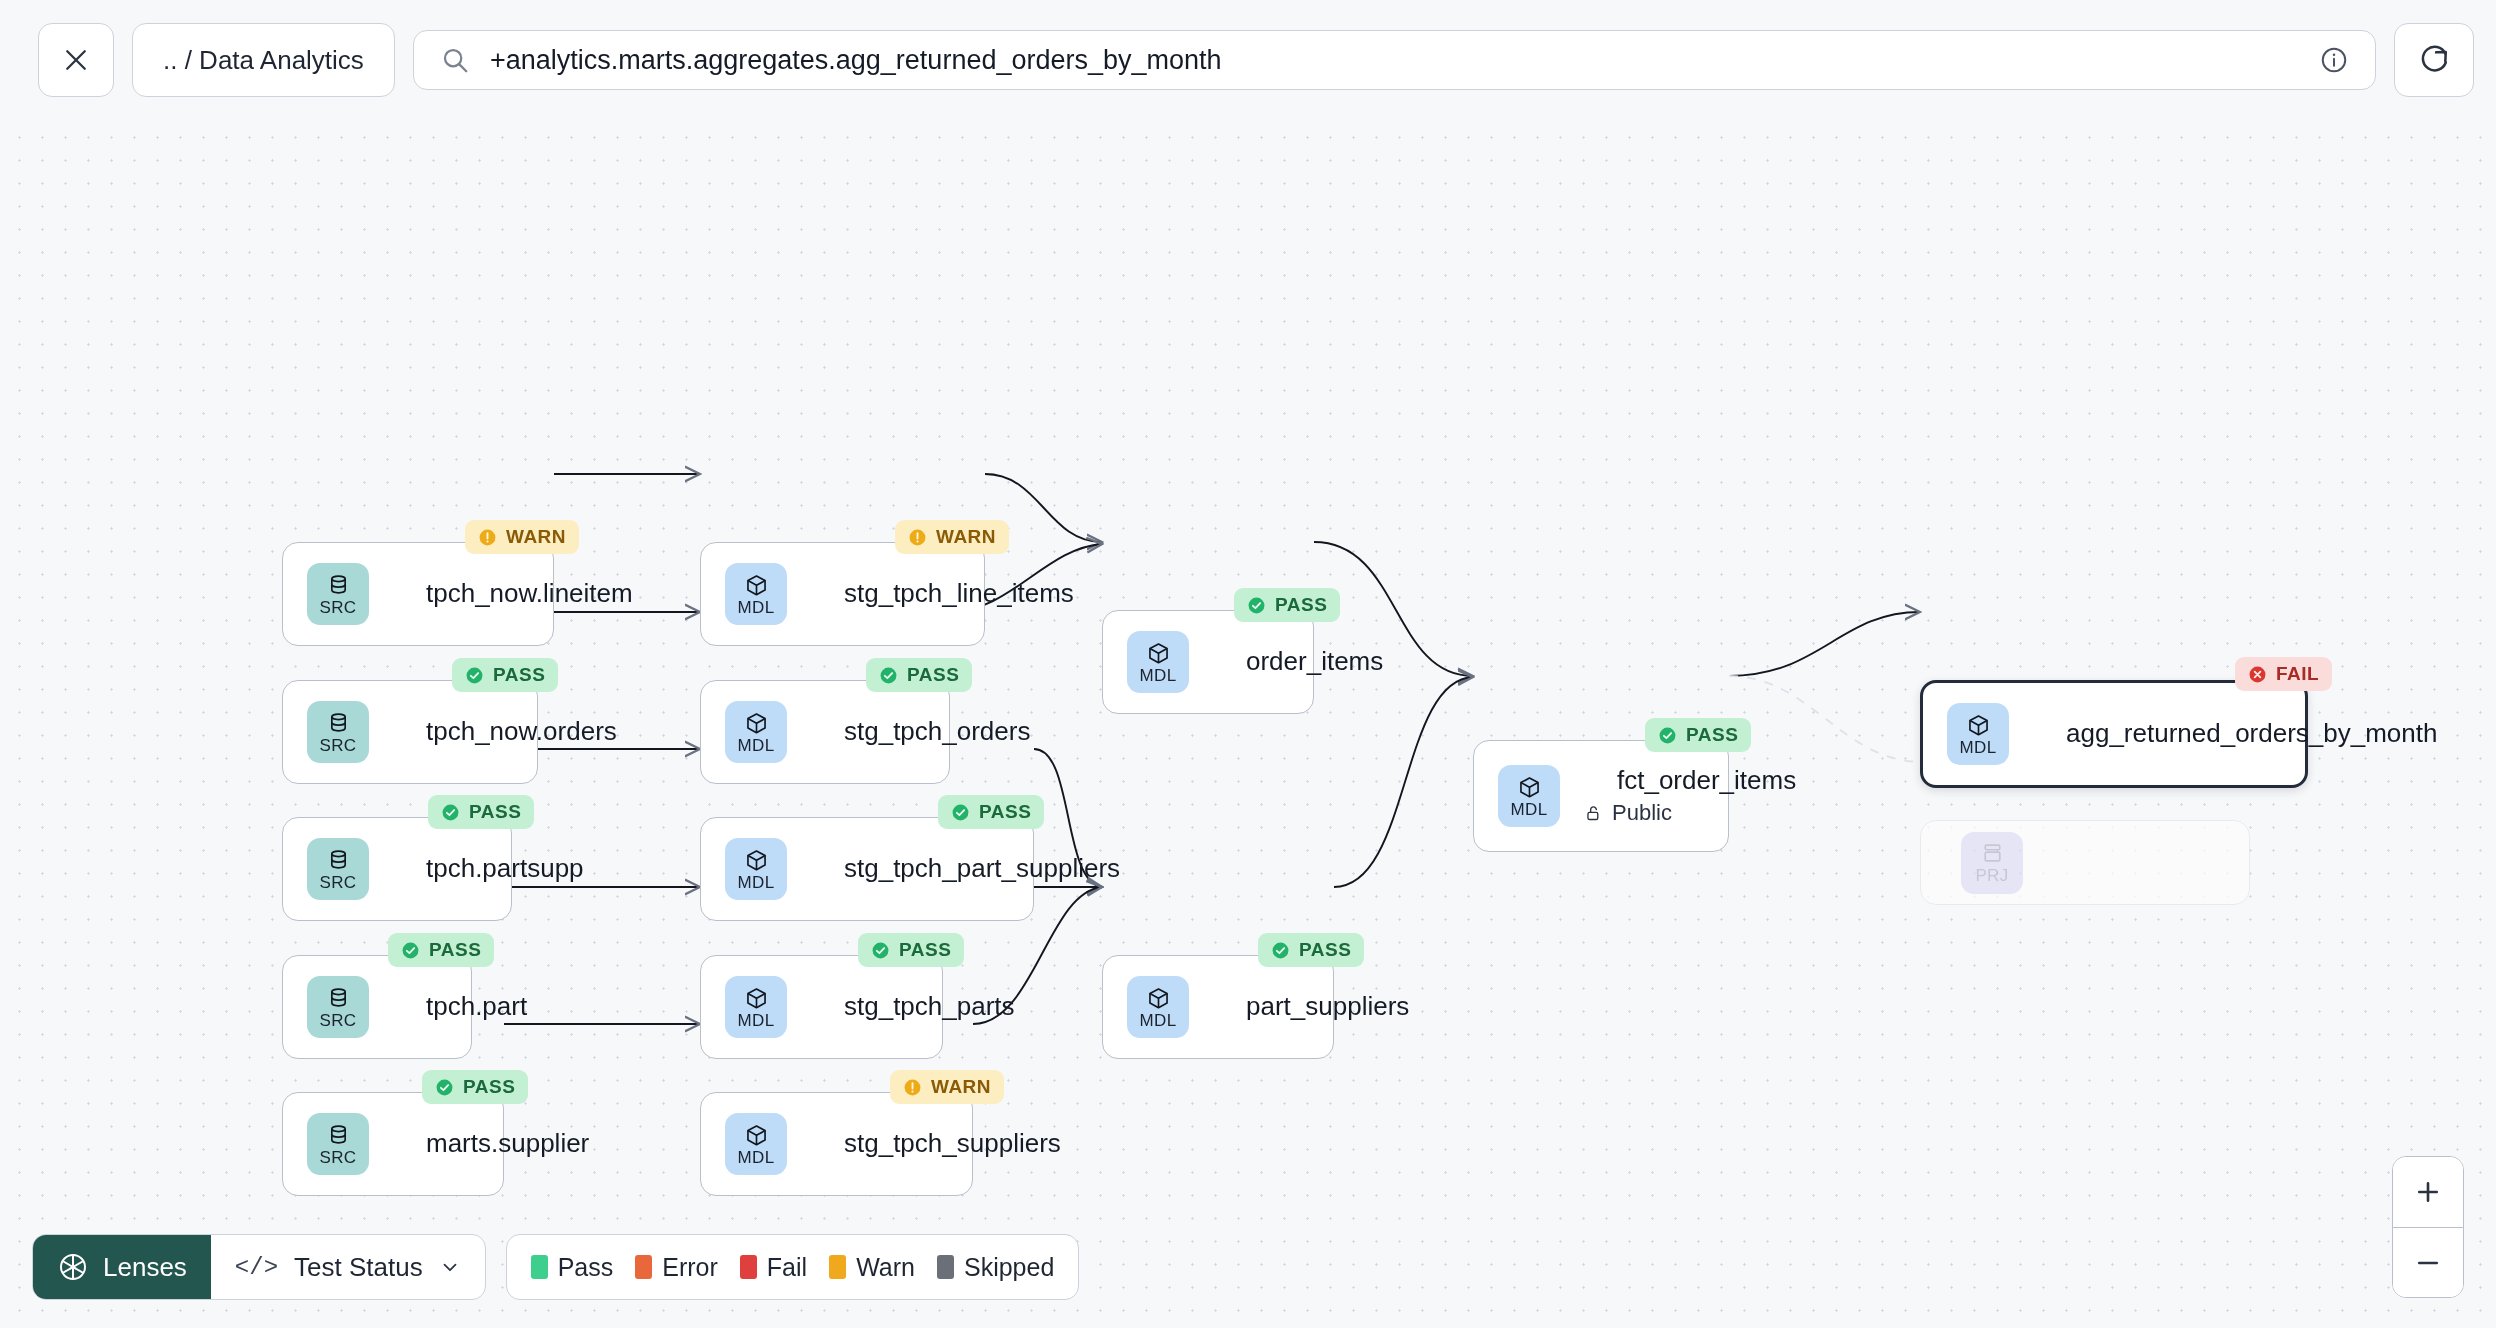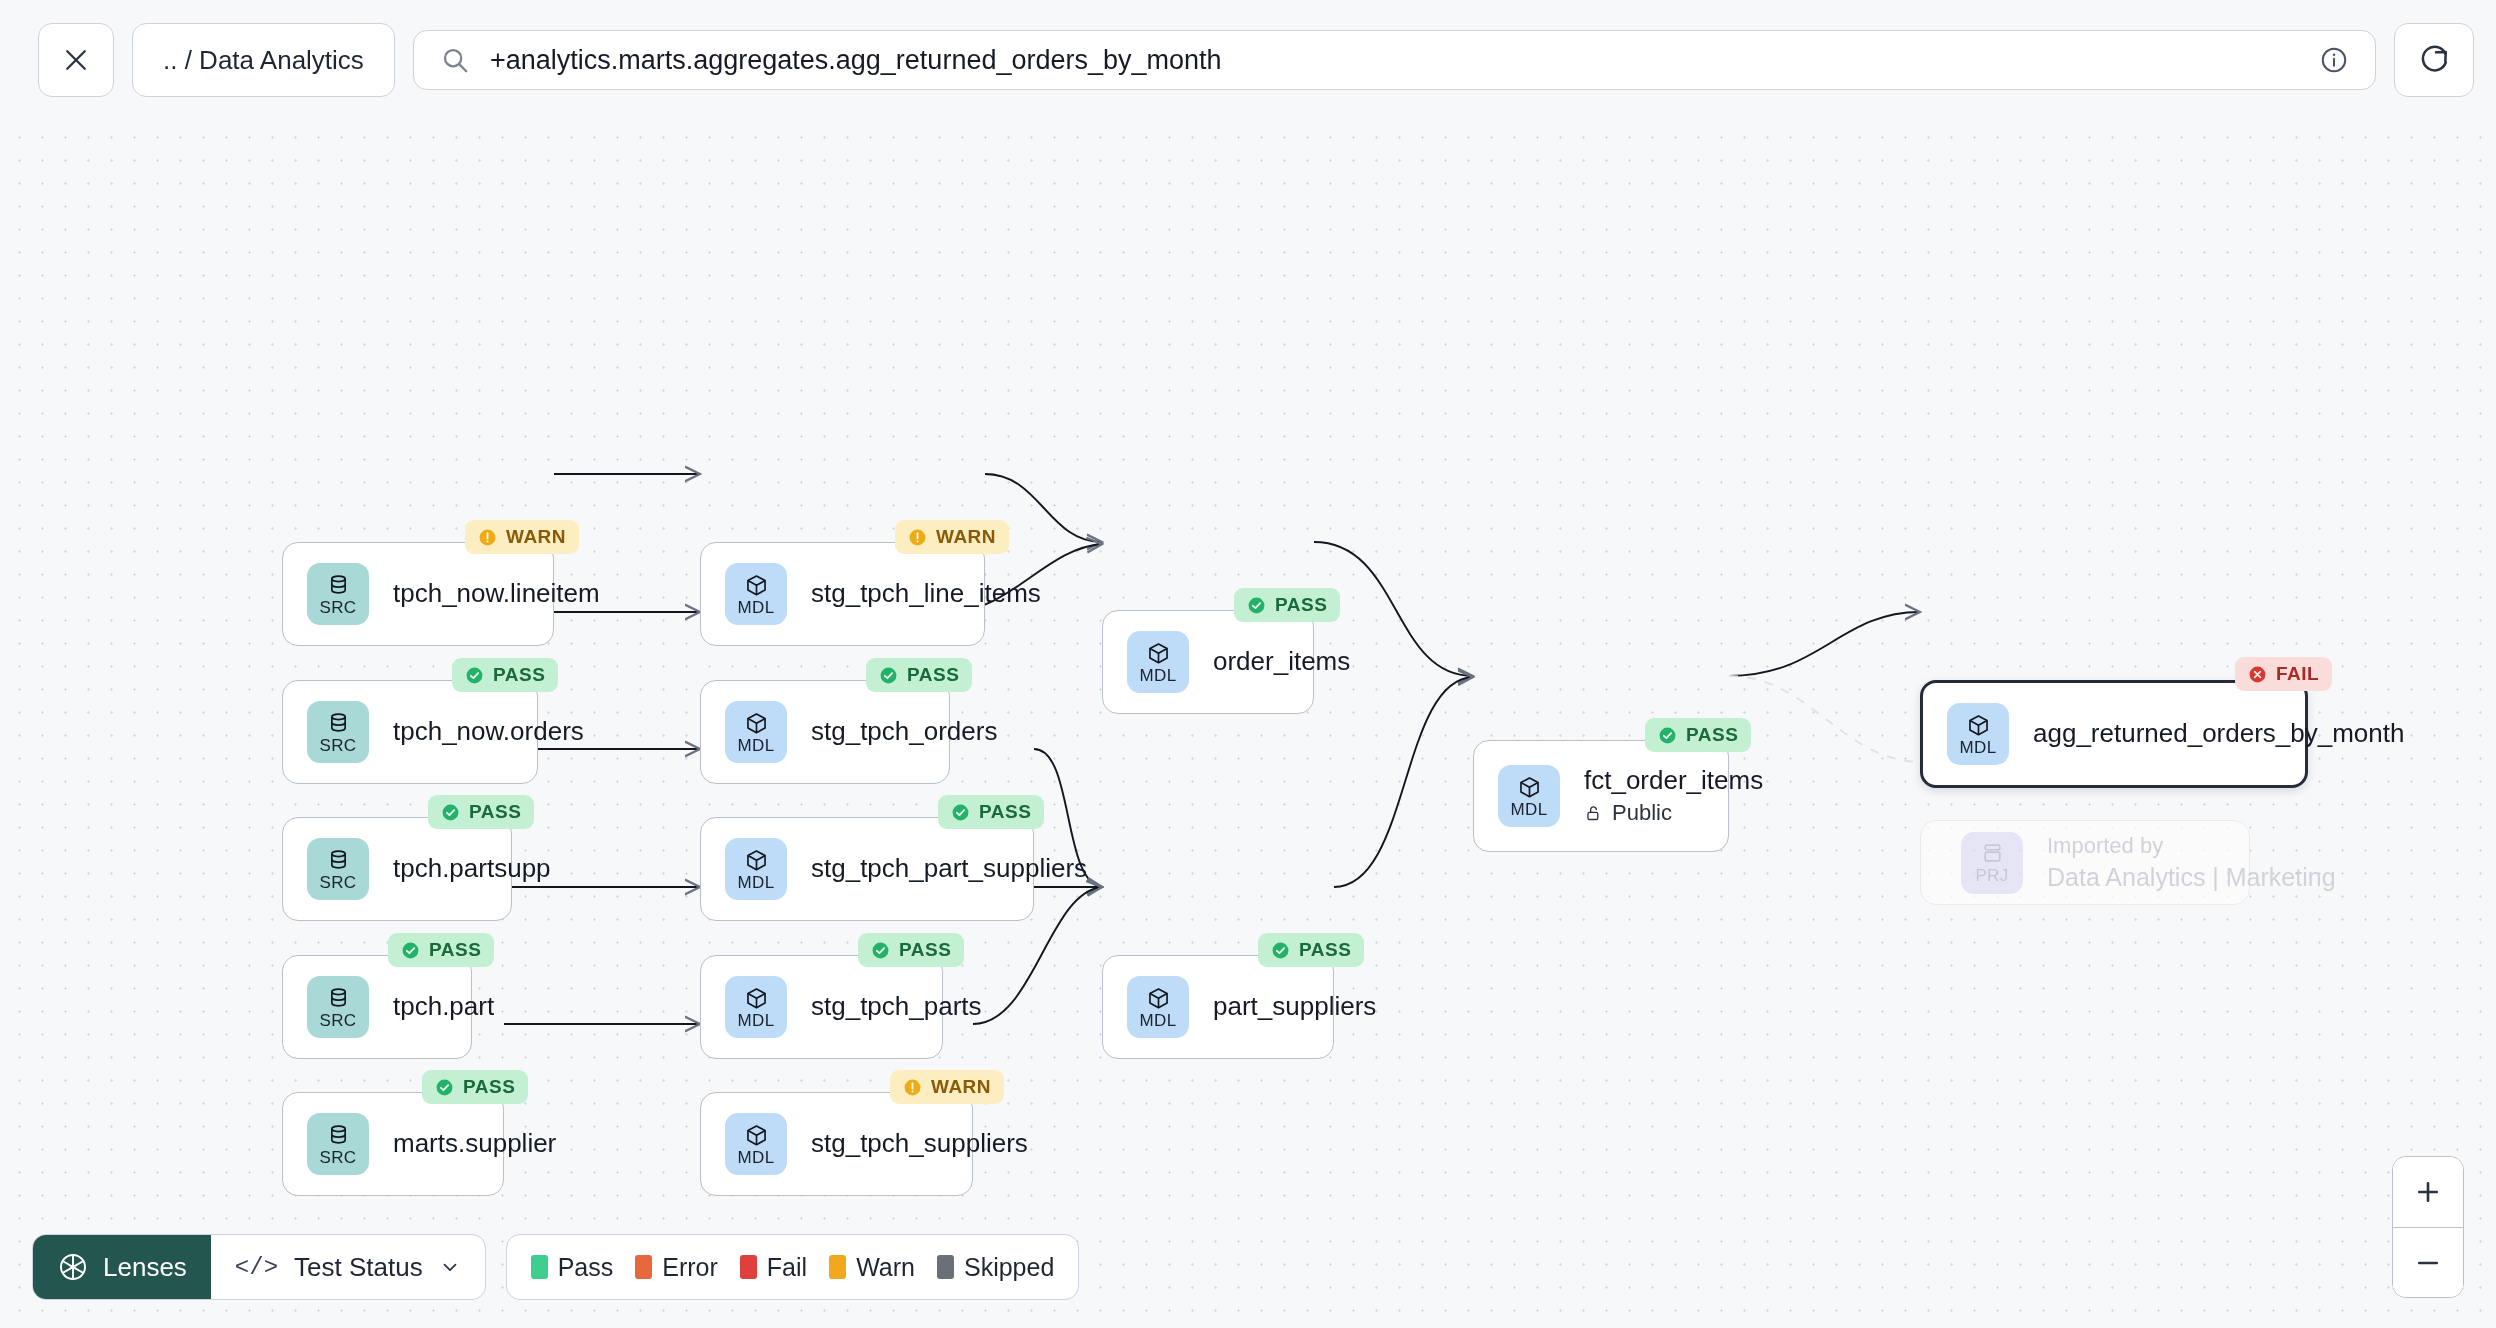--- a/index.html
+++ b/index.html
@@ -120,20 +120,21 @@
     letter-spacing: .3px;
     line-height: 1;
   }
   .nd-icon.prj .kind { color: #b3b6c4; }
   .nd-body { display: flex; flex-direction: column; justify-content: center; gap: 5px; }
   .nd-title {
     font-size: 26px;
     color: #151b26;
     white-space: nowrap;
     line-height: 1.15;
+    margin-left: 33px;
   }
   .node.faded .nd-title { color: #c2c6d0; font-size: 25px; }
   .nd-sub {
     font-size: 22px;
     color: #2a3140;
     display: flex; align-items: center; gap: 9px;
     white-space: nowrap;
   }
   .nd-sub svg { width: 19px; height: 19px; }
   .nd-pre {
@@ -294,24 +295,20 @@
     </svg>
 
     <div id="nodes">
         <div class="node faded" style="left:1920px;top:700px;width:330px;height:85px;">
           <div class="nd-icon prj">
             <svg viewBox="0 0 24 24" fill="none" stroke="#b3b6c4" stroke-width="1.6" stroke-linejoin="round">
               <rect x="5" y="4" width="14" height="4.4" rx="1.4"></rect>
               <rect x="5" y="10.6" width="14" height="8.4" rx="1.6"></rect>
             </svg>
             <span class="kind">PRJ</span>
-          </div>
-          <div class="nd-body">
-            <div class="nd-pre">Imported by</div>
-            <div class="nd-title">Data Analytics | Marketing</div>
           </div>
         </div>
         <div class="node" style="left:282px;top:422px;width:272px;height:104px;">
           <div class="nd-icon src">
             <svg viewBox="0 0 24 24" fill="none" stroke="#12161f" stroke-width="1.6">
               <ellipse cx="12" cy="5.6" rx="6.4" ry="2.6"></ellipse>
               <path d="M5.6 5.6 V11 c0 1.44 2.87 2.6 6.4 2.6 s6.4-1.16 6.4-2.6 V5.6"></path>
               <path d="M5.6 11 v5.4 c0 1.44 2.87 2.6 6.4 2.6 s6.4-1.16 6.4-2.6 V11"></path>
             </svg>
             <span class="kind">SRC</span>

